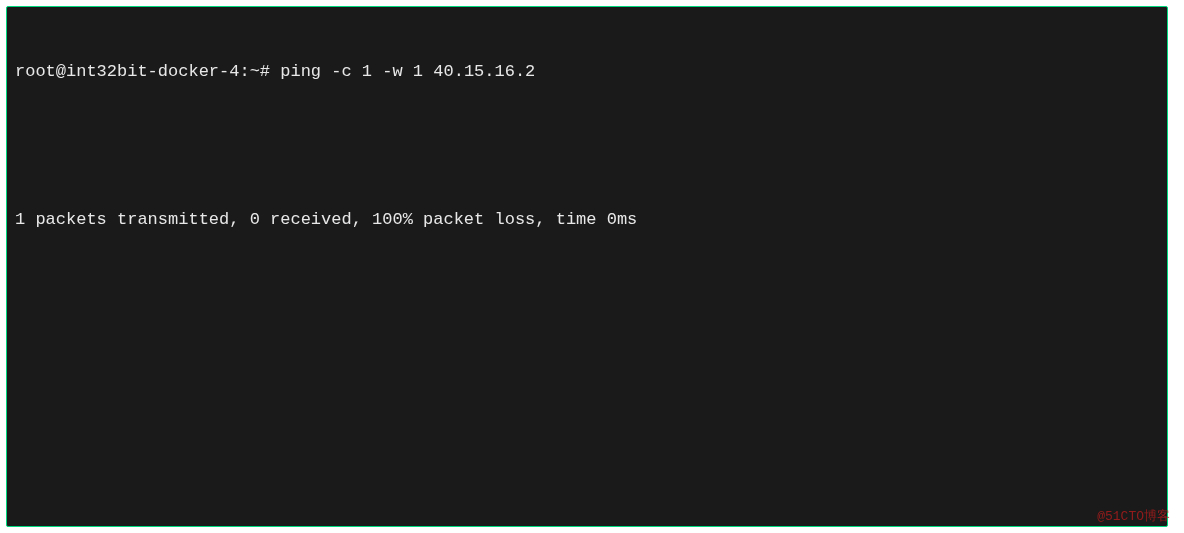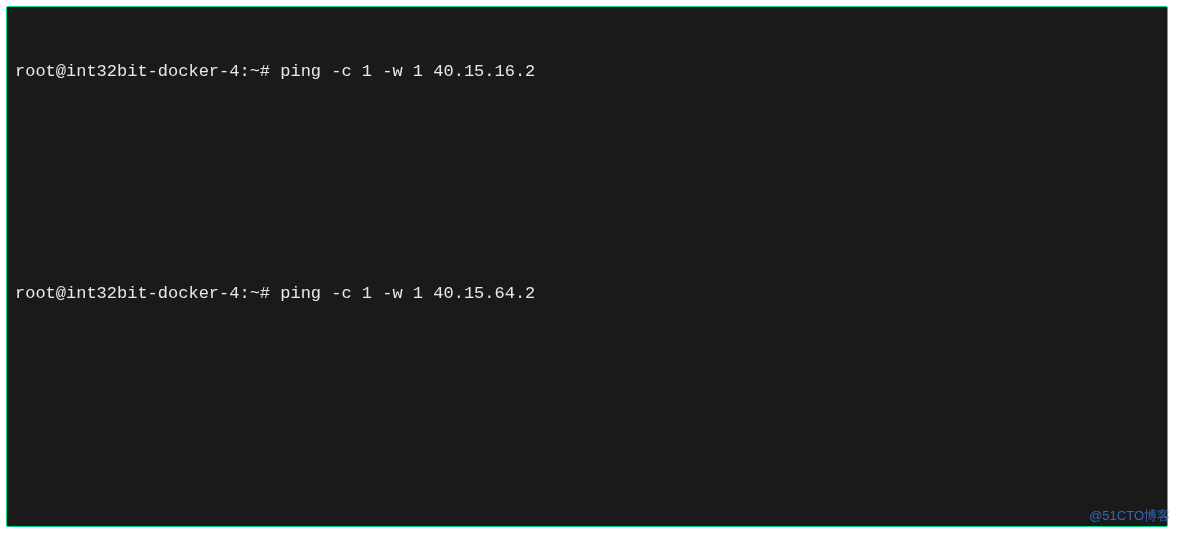--- a/index.html
+++ b/index.html
@@ -36,35 +36,35 @@
       display: block;
       white-space: pre;
     }
     .blank {
       height: 1.45em;
     }
     .watermark {
       position: absolute;
       bottom: 8px;
       right: 14px;
-      color: #3b82f6;
+      color: #b91c1c;
       font-size: 13px;
-      font-family: Liberation Sans, sans-serif;
+      font-family: Liberation Mono, monospace;
       opacity: 0.75;
     }
   </style>
 </head>
 <body>
 
 <div class="terminal-window">
   <div class="terminal-content">
     <div class="line"><span>root@int32bit-docker-4:~# </span><span>ping -c 1 -w 1 40.15.16.2</span></div>
     <div class="blank"></div>
+    <div class="line">1 packets transmitted, 0 received, 100% packet loss, time 0ms</div>
     <div class="blank"></div>
-    <div class="line"><span>root@int32bit-docker-4:~# </span><span>ping -c 1 -w 1 40.15.64.2</span></div>
     
     
     
     
     
     
     
     
     
     

